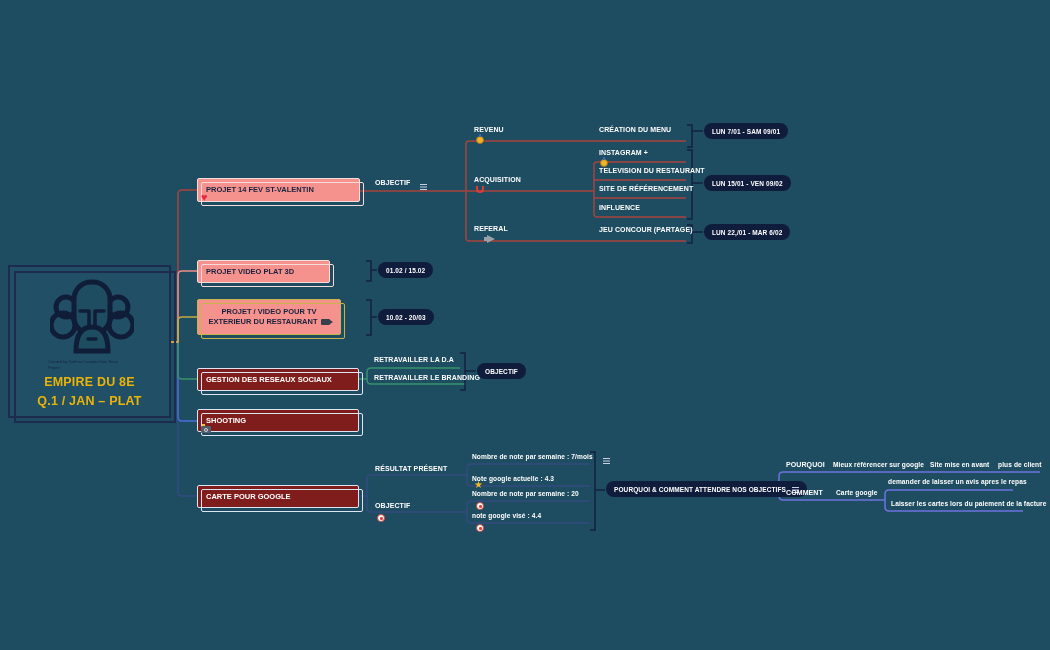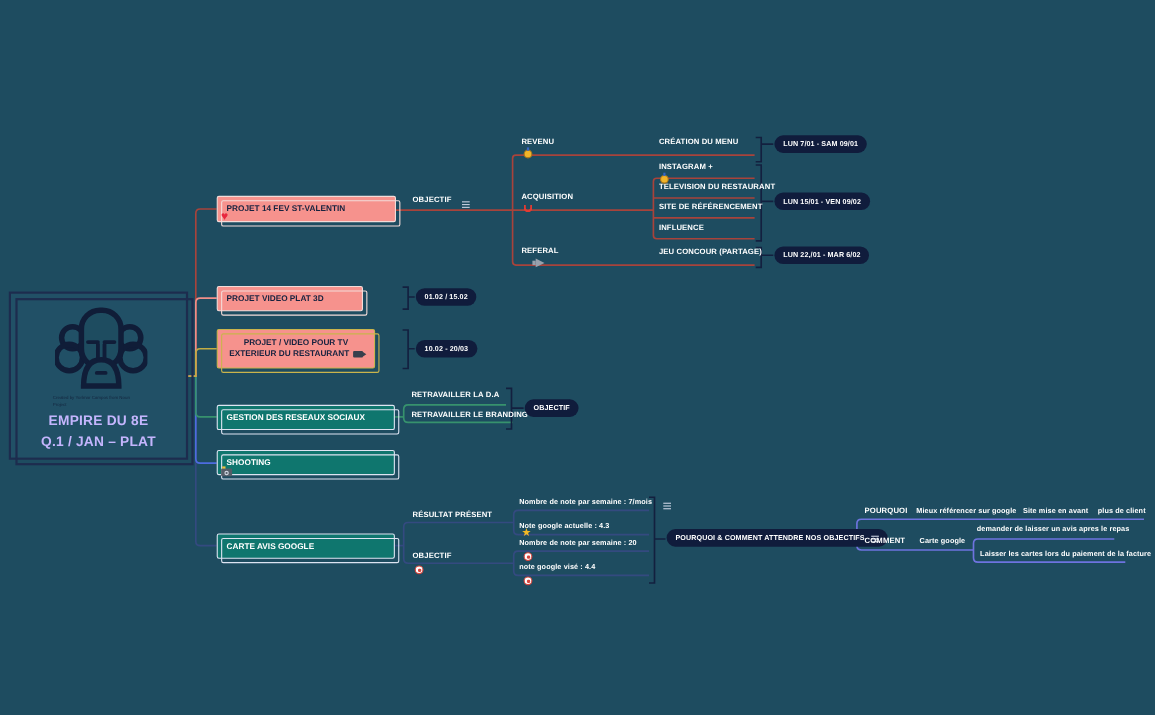--- a/index.html
+++ b/index.html
@@ -22,31 +22,31 @@
   .box{
     position:absolute;display:flex;align-items:center;padding:0 8px;box-sizing:border-box;
     border-radius:2px;font-weight:bold;font-size:7.5px;line-height:1.3;z-index:2;text-align:center;
   }
   .box::before{
     content:"";position:absolute;left:3px;top:3px;right:-5px;bottom:-5px;
     border:1.5px solid var(--oc);z-index:-1;border-radius:2px;
   }
   .box.pink{background:#f6928d;color:#16223f;border:1.5px solid #f3dcd9;--oc:#f3dcd9;}
   .box.pink.tvb{border-color:#c9b44c;--oc:#c9b44c;}
-  .box.bluebx{background:#0f766e;color:#ffffff;border:1.5px solid #dde4f2;--oc:#dde4f2;}
+  .box.bluebx{background:#7f1d1d;color:#ffffff;border:1.5px solid #dde4f2;--oc:#dde4f2;}
 
   .rootbox{
     position:absolute;left:8px;top:265px;width:163px;height:153px;box-sizing:border-box;
     background:#215066;border:2px solid #1d2c4e;z-index:2;
   }
   .rootbox::before{
     content:"";position:absolute;left:4px;top:4px;right:-7px;bottom:-7px;
     border:2px solid #1d2c4e;z-index:-1;
   }
-  .root-title{position:absolute;left:0;top:106px;width:100%;text-align:center;color:#c4b5fd;
+  .root-title{position:absolute;left:0;top:106px;width:100%;text-align:center;color:#eab308;
     font-weight:bold;font-size:12.5px;line-height:1.55;letter-spacing:0.2px;}
   .root-attrib{position:absolute;left:38px;top:92px;width:80px;color:#14263f;
     font-size:4px;line-height:1.4;}
   .root-illu{position:absolute;left:40px;top:10px;}
 
   .lbl{position:absolute;color:#ffffff;font-weight:bold;font-size:7px;
     letter-spacing:0.1px;white-space:nowrap;z-index:3;}
   .lbl-sm{font-size:6.6px;}
 
   .pill{
@@ -156,21 +156,21 @@
   <div class="box bluebx" style="left:197px;top:368px;width:162px;height:23px;">
     <span>GESTION DES RESEAUX SOCIAUX</span>
   </div>
 
   <div class="box bluebx" style="left:197px;top:409px;width:162px;height:23px;">
     <span>SHOOTING</span>
   </div>
   <span class="ico ico-camera" style="left:201px;top:426px;"></span>
 
   <div class="box bluebx" style="left:197px;top:485px;width:162px;height:23px;">
-    <span>CARTE AVIS GOOGLE</span>
+    <span>CARTE POUR GOOGLE</span>
   </div>
 
   <div class="lbl" style="left:375px;top:179px;"><span>OBJECTIF</span><span class="ico-note"></span></div>
   <div class="lbl" style="left:474px;top:126px;">REVENU</div>
   <span class="ico ico-medal" style="left:476px;top:136px;"></span>
   <div class="lbl" style="left:474px;top:176px;">ACQUISITION</div>
   <span class="ico ico-magnet" style="left:476px;top:186px;"></span>
   <div class="lbl" style="left:474px;top:225px;">REFERAL</div>
   <span class="ico ico-mega" style="left:487px;top:235px;"></span>
 

